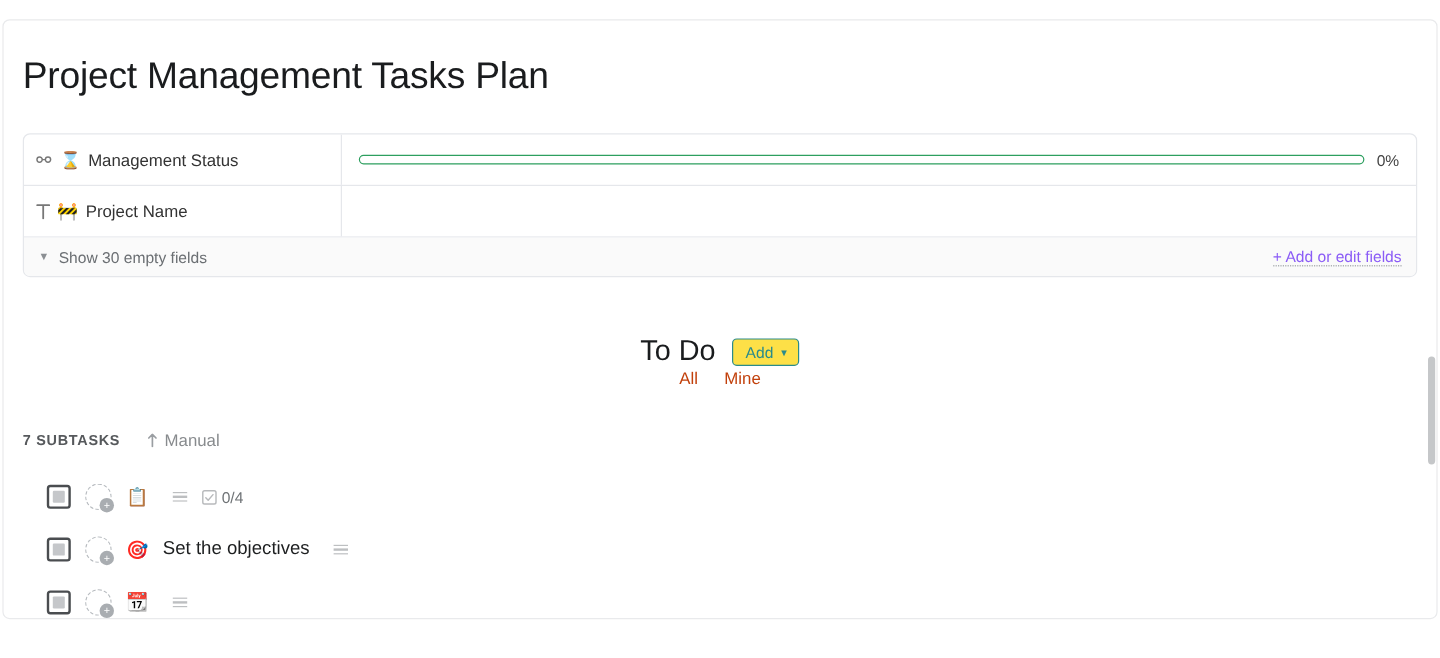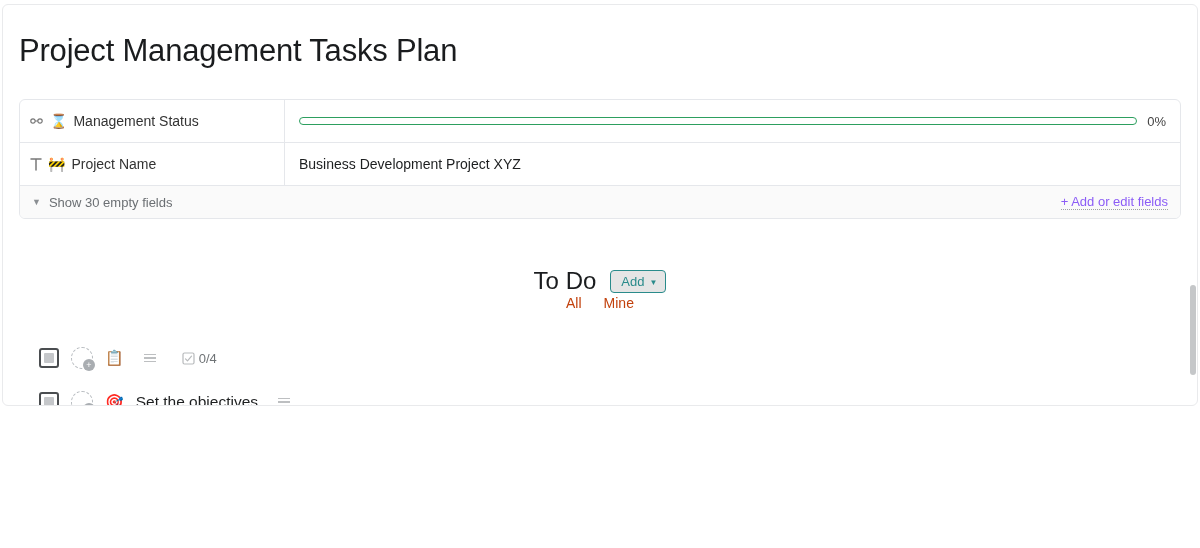--- a/index.html
+++ b/index.html
@@ -9,22 +9,22 @@
     background: #fff;
     color: #1d1f20;
     width: 1200px;
     height: 548px;
     overflow: hidden;
   }
   .page-border {
     border: 1px solid #e9eaec;
     border-radius: 6px;
     width: 1196px;
-    height: 402px;
-    margin: 4px auto;
+    height: 500px;
+    margin: 16px auto;
     position: relative;
     overflow: hidden;
   }
   .content {
     padding: 28px 16px 0 16px;
   }
   .title {
     font-size: 31px;
     font-weight: 500;
     letter-spacing: -0.2px;
@@ -115,21 +115,21 @@
   }
   .todo-heading {
     font-size: 24px;
     font-weight: 500;
     margin: 0;
     color: #1a1c1e;
   }
   .add-btn {
     border: 1px solid #2a8b8b;
     color: #2a8b8b;
-    background: #e5e5e5;
+    background: #fde047;
     border-radius: 4px;
     padding: 3px 8px 3px 10px;
     font-size: 13px;
     display: inline-flex;
     align-items: center;
     gap: 5px;
     cursor: pointer;
   }
   .add-btn .chev {
     font-size: 8px;
@@ -221,21 +221,21 @@
     font-size: 15px;
   }
   .task-title {
     font-size: 15.5px;
     color: #1d1f20;
     cursor: pointer;
   }
   .task-meta {
     display: flex;
     align-items: center;
-    gap: 26px;
+    gap: 12px;
     margin-left: 8px;
     text-align: center;
   }
   .lines-icon {
     display: inline-flex;
     flex-direction: column;
     justify-content: center;
     gap: 2px;
     opacity: 0.5;
     cursor: grab;
@@ -299,23 +299,20 @@
       <div class="details-row">
         <div class="label-cell">
           <span class="ico">
             <svg width="12" height="14" viewBox="0 0 12 14">
               <path d="M1 2h10M6 2v11" stroke="#777" stroke-width="1.5" stroke-linecap="round"></path>
             </svg>
           </span>
           <span class="ico">🚧</span>
           <span>Project Name</span>
         </div>
-        <div class="value-cell">
-          <span>Business Development Project XYZ</span>
-        </div>
       </div>
 
       <div class="footer-row">
         <div class="show-empty">
           <span class="chev-down">▼</span>
           <span>Show 30 empty fields</span>
         </div>
         <span class="add-edit">+ Add or edit fields</span>
       </div>
 
@@ -328,20 +325,29 @@
           <span>Add</span>
           <span class="chev">▼</span>
         </button>
       </div>
       <div class="filter-links">
         <span>All</span>
         <span>Mine</span>
       </div>
     </div>
 
+    <div class="sub-controls">
+      <span class="sub-count">7 SUBTASKS</span>
+      <span class="sort">
+        <svg width="10" height="12" viewBox="0 0 10 12">
+          <path d="M5 11V1M5 1L2 4M5 1l3 3" stroke="#9a9ea2" stroke-width="1.4" stroke-linecap="round" stroke-linejoin="round" fill="none"></path>
+        </svg>
+        <span>Manual</span>
+      </span>
+    </div>
 
     <div class="tasks">
 
       <div class="task-row">
         <span class="checkbox"></span>
         <span class="assign-placeholder">
           <span class="circle"></span>
           <span class="plus">+</span>
         </span>
         <span class="task-emoji">📋</span>

